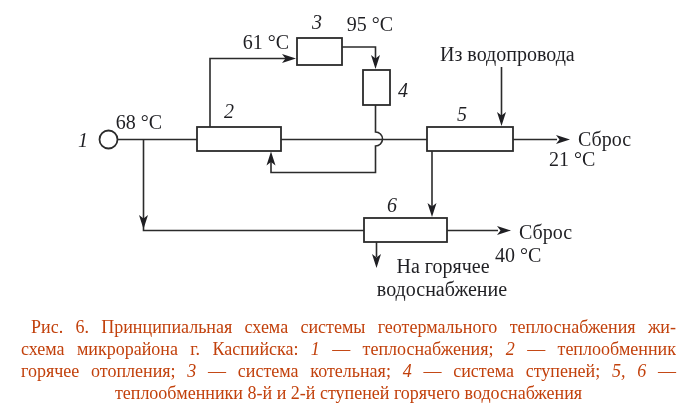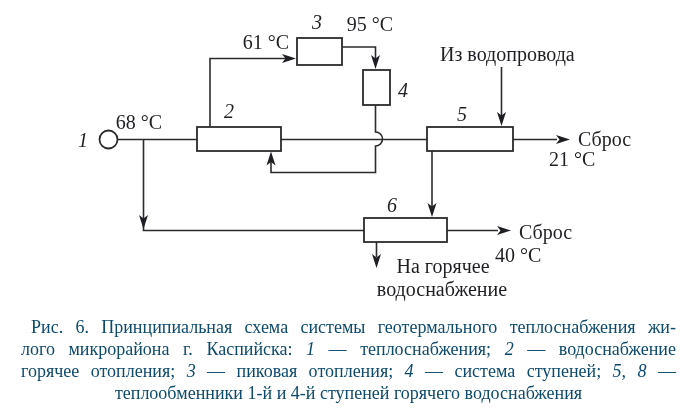--- a/index.html
+++ b/index.html
@@ -5,21 +5,21 @@
   html,body{margin:0;padding:0;background:#fff;}
   .page{position:relative;width:699px;height:410px;background:#ffffff;overflow:hidden;
         font-family:"Liberation Serif",serif;color:#1f1f23;}
   .diagram-svg{position:absolute;left:0;top:0;}
   .lbl{font-family:"Liberation Serif",serif;font-size:20px;fill:#1f1f23;}
   .num{font-style:italic;}
   .pipe{stroke:#2b2b2b;stroke-width:1.6;fill:none;}
   .box{stroke:#2b2b2b;stroke-width:1.8;fill:#ffffff;}
   .arrow{fill:#1f1f23;stroke:none;}
   .caption{position:absolute;left:21px;top:316px;width:655px;
-           font-size:18px;line-height:22px;color:#0c4a6e;}
+           font-size:18px;line-height:22px;color:#c2410c;}
   .cap-line{white-space:normal;}
   .just{text-align:justify;text-align-last:justify;}
   .center{text-align:center;text-align-last:center;}
   .indent{padding-left:10px;}
   .cap-line i{font-style:italic;}
 </style>
 </head>
 <body>
 
 <div class="page">
@@ -81,18 +81,18 @@
     <text class="lbl" x="495" y="262" text-anchor="start">40 °C</text>
 
     <line class="pipe" x1="376.5" y1="242" x2="376.5" y2="257"></line>
     <polygon class="arrow" points="376.5,268 372,254 376.5,257.5 381,254"></polygon>
     <text class="lbl" x="443" y="273" text-anchor="middle">На горячее</text>
     <text class="lbl" x="442" y="296" text-anchor="middle">водоснабжение</text>
   </svg>
 
   <div class="caption">
     <div class="cap-line just indent"><span>Рис. 6. Принципиальная схема системы геотермального теплоснабжения жи-</span></div>
-    <div class="cap-line just"><span>лого микрорайона г. Каспийска: </span><i>1</i><span> — теплоснабжения; </span><i>2</i><span> — водоснабжение</span></div>
-    <div class="cap-line just"><span>горячее отопления; </span><i>3</i><span> — пиковая отопления; </span><i>4</i><span> — система ступеней; </span><i>5, 8</i><span> —</span></div>
-    <div class="cap-line center"><span>теплообменники 1-й и 4-й ступеней горячего водоснабжения</span></div>
+    <div class="cap-line just"><span>схема микрорайона г. Каспийска: </span><i>1</i><span> — теплоснабжения; </span><i>2</i><span> — теплообменник</span></div>
+    <div class="cap-line just"><span>горячее отопления; </span><i>3</i><span> — система котельная; </span><i>4</i><span> — система ступеней; </span><i>5, 6</i><span> —</span></div>
+    <div class="cap-line center"><span>теплообменники 8-й и 2-й ступеней горячего водоснабжения</span></div>
   </div>
 
 </div>
 
 </body></html>

